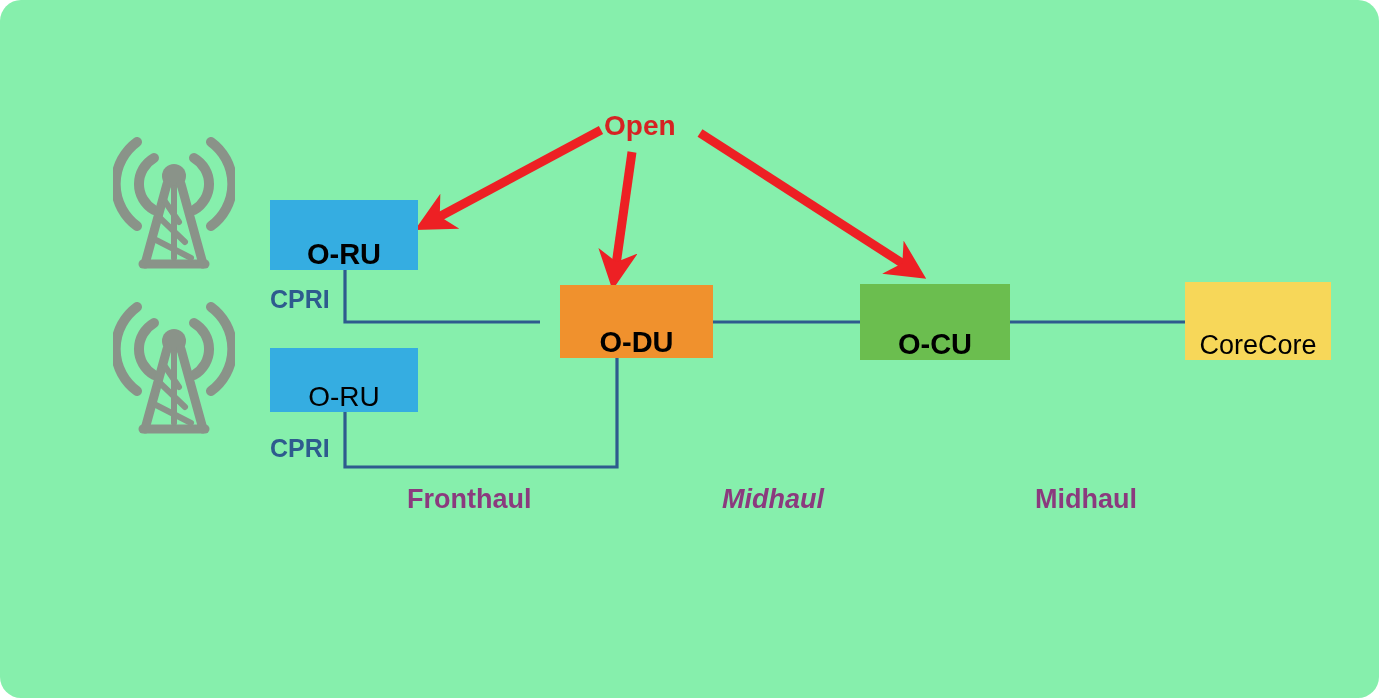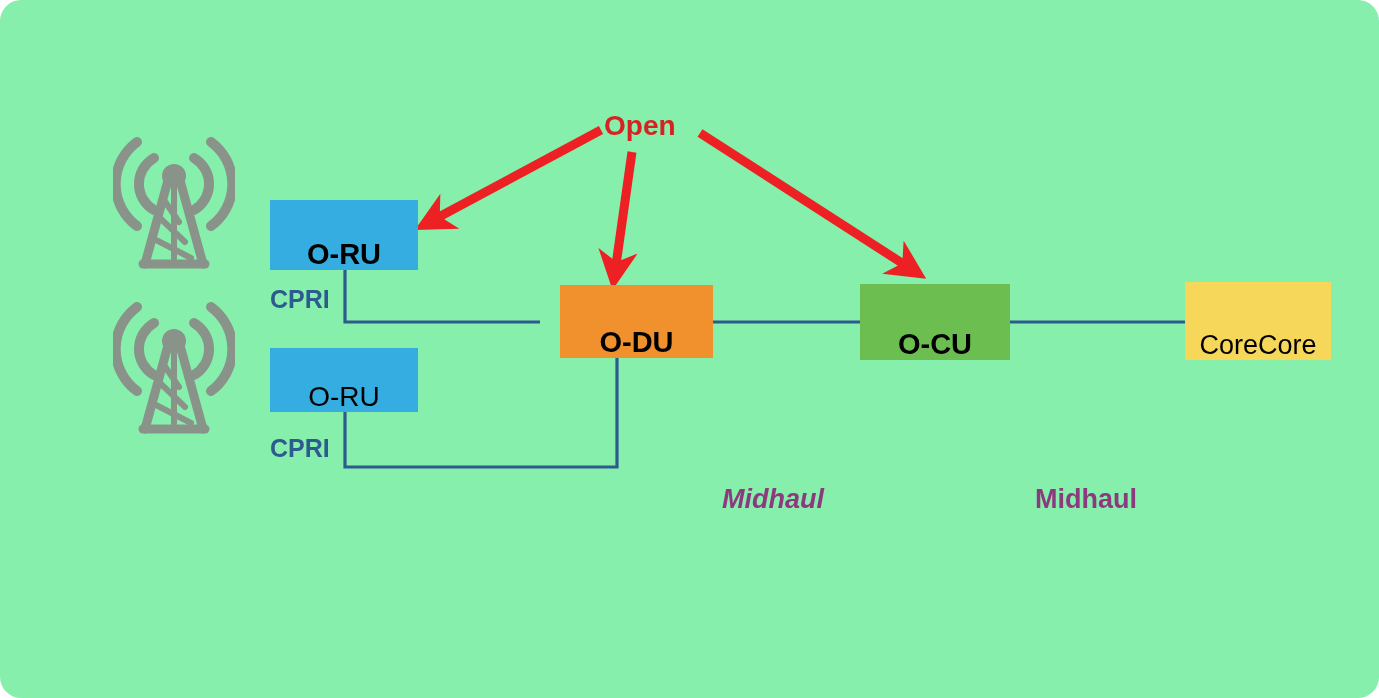--- a/index.html
+++ b/index.html
@@ -156,18 +156,19 @@
 
   <div class="node-box" style="left:1185px; top:282px; width:146px; height:78px; background:#F7D759; font-size:27px; flex-direction:row;">
     <span>Core</span>
     <span>Core</span>
   </div>
 
   <div class="edge-label" style="left:270px; top:285px;">CPRI</div>
 
   <div class="edge-label" style="left:270px; top:434px;">CPRI</div>
 
+  <div class="segment-label" style="left:407px; top:484px;">Fronthaul</div>
 
   <div class="segment-label" style="left:722px; top:484px;font-style:italic;">Midhaul</div>
 
   <div class="segment-label" style="left:1035px; top:484px;">Midhaul</div>
 
 </div>
 
 </body></html>

